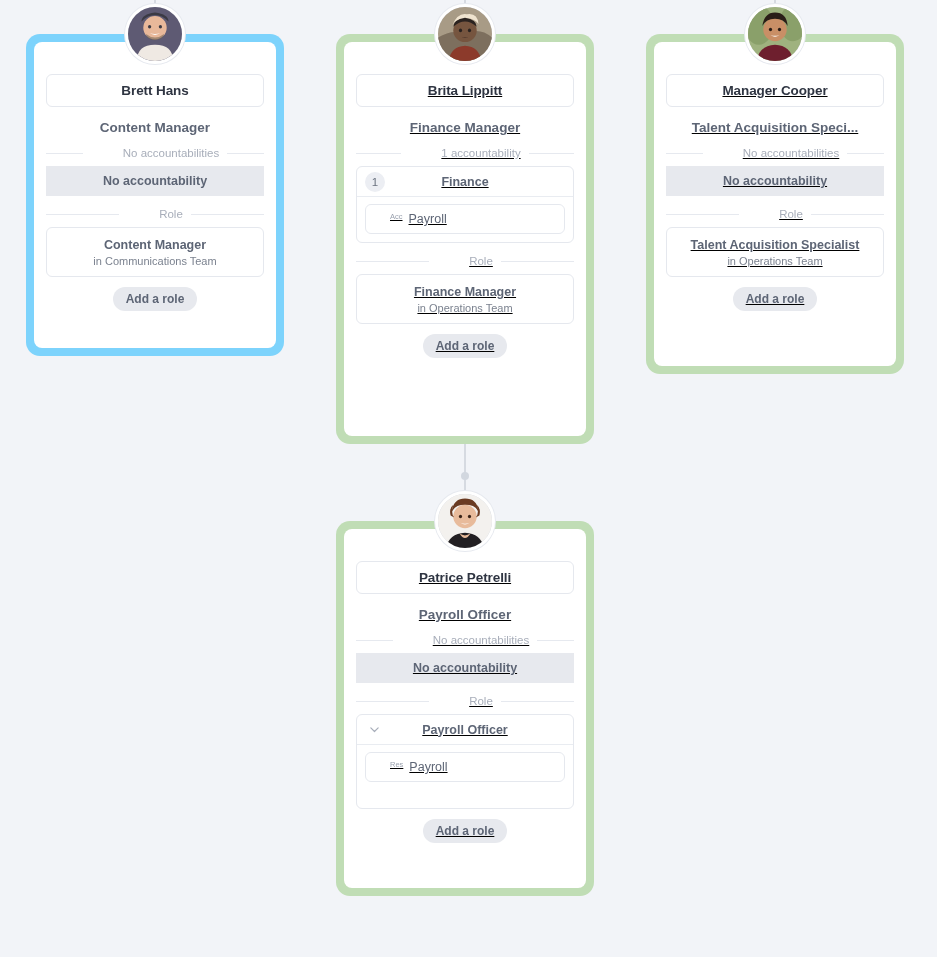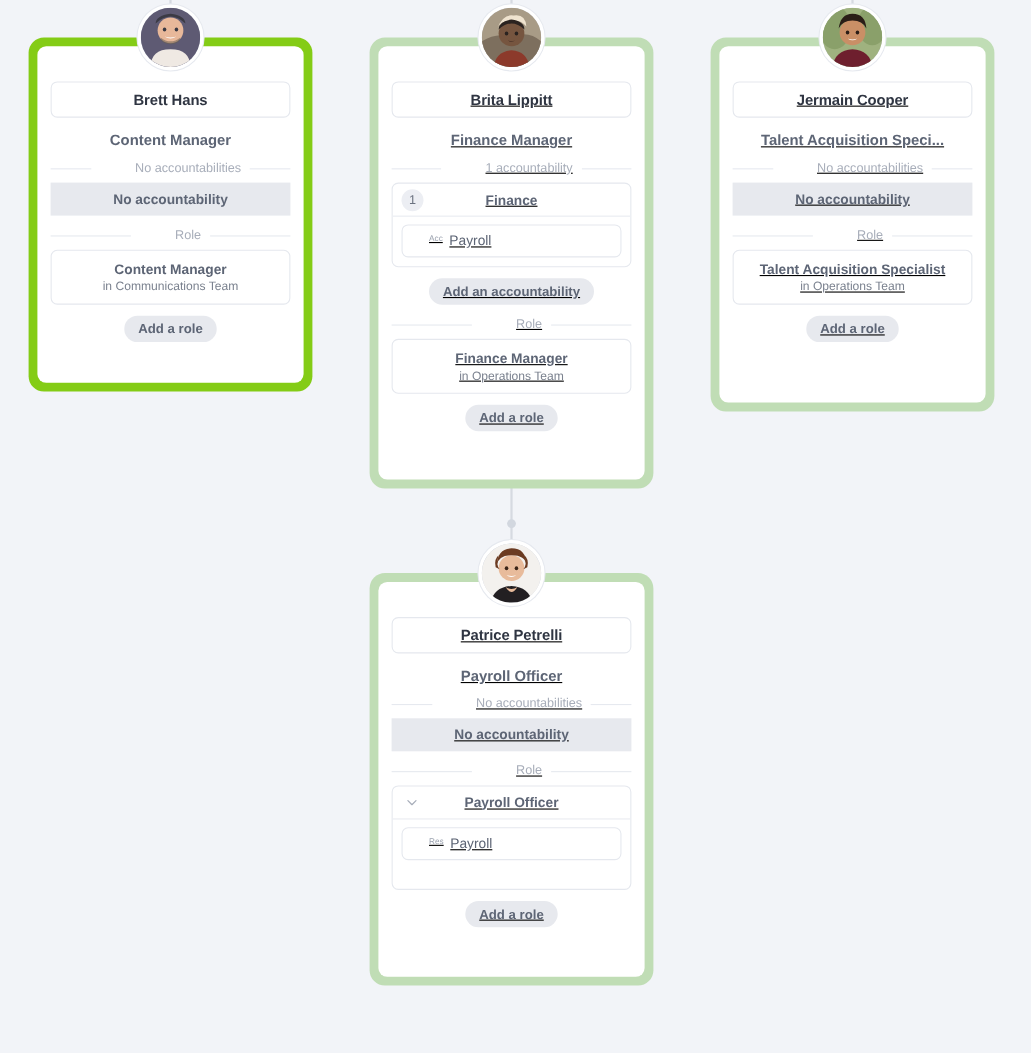--- a/index.html
+++ b/index.html
@@ -31,21 +31,21 @@
     border-radius: 50%;
     background: #d2d7df;
   }
 
   
   .card {
     position: absolute;
     border-radius: 14px;
     padding: 8px;
   }
-  .card.blue  { background: #84cc16; }
+  .card.blue  { background: #7dd3fc; }
   .card.green { background: #c0ddb5; text-decoration: underline; }
 
   .card-inner {
     background: #ffffff;
     border-radius: 8px;
     width: 100%;
     height: 100%;
     padding: 10px 12px 14px 12px;
     display: flex;
     flex-direction: column;
@@ -329,23 +329,20 @@
           <span class="group-title">Finance</span>
         </div>
         <div class="group-body">
           <div class="item-chip">
             <span class="item-tag">Acc</span>
             <span class="item-label">Payroll</span>
           </div>
         </div>
       </div>
 
-      <div class="pill-row">
-        <button class="pill">Add an accountability</button>
-      </div>
 
       <div class="divider">
         <span class="divider-label">Role</span>
       </div>
 
       <div class="role-box">
         <div class="role-name">Finance Manager</div>
         <div class="role-team">in Operations Team</div>
       </div>
 
@@ -365,21 +362,21 @@
         <path d="M16 21 Q18 6 30 6 Q43 6 44 21 Q40 13 30 13 Q20 13 16 21Z" fill="#2a1d17"></path>
         <ellipse cx="25" cy="25" rx="1.8" ry="2" fill="#2a1d17"></ellipse>
         <ellipse cx="35" cy="25" rx="1.8" ry="2" fill="#2a1d17"></ellipse>
         <path d="M25 31 Q30 35 35 31 Q30 33 25 31Z" fill="#ffffff"></path>
         <path d="M10 60 Q12 43 30 42 Q48 43 50 60Z" fill="#6e1f2e"></path>
       </svg>
     </div>
     <div class="card-inner">
 
       <div class="name-box">
-        <span class="name-text">Jermain Cooper</span>
+        <span class="name-text">Manager Cooper</span>
       </div>
 
       <div class="job-title">Talent Acquisition Speci...</div>
 
       <div class="divider">
         <span class="divider-label">No accountabilities</span>
       </div>
 
       <div class="empty-chip">No accountability</div>
 

